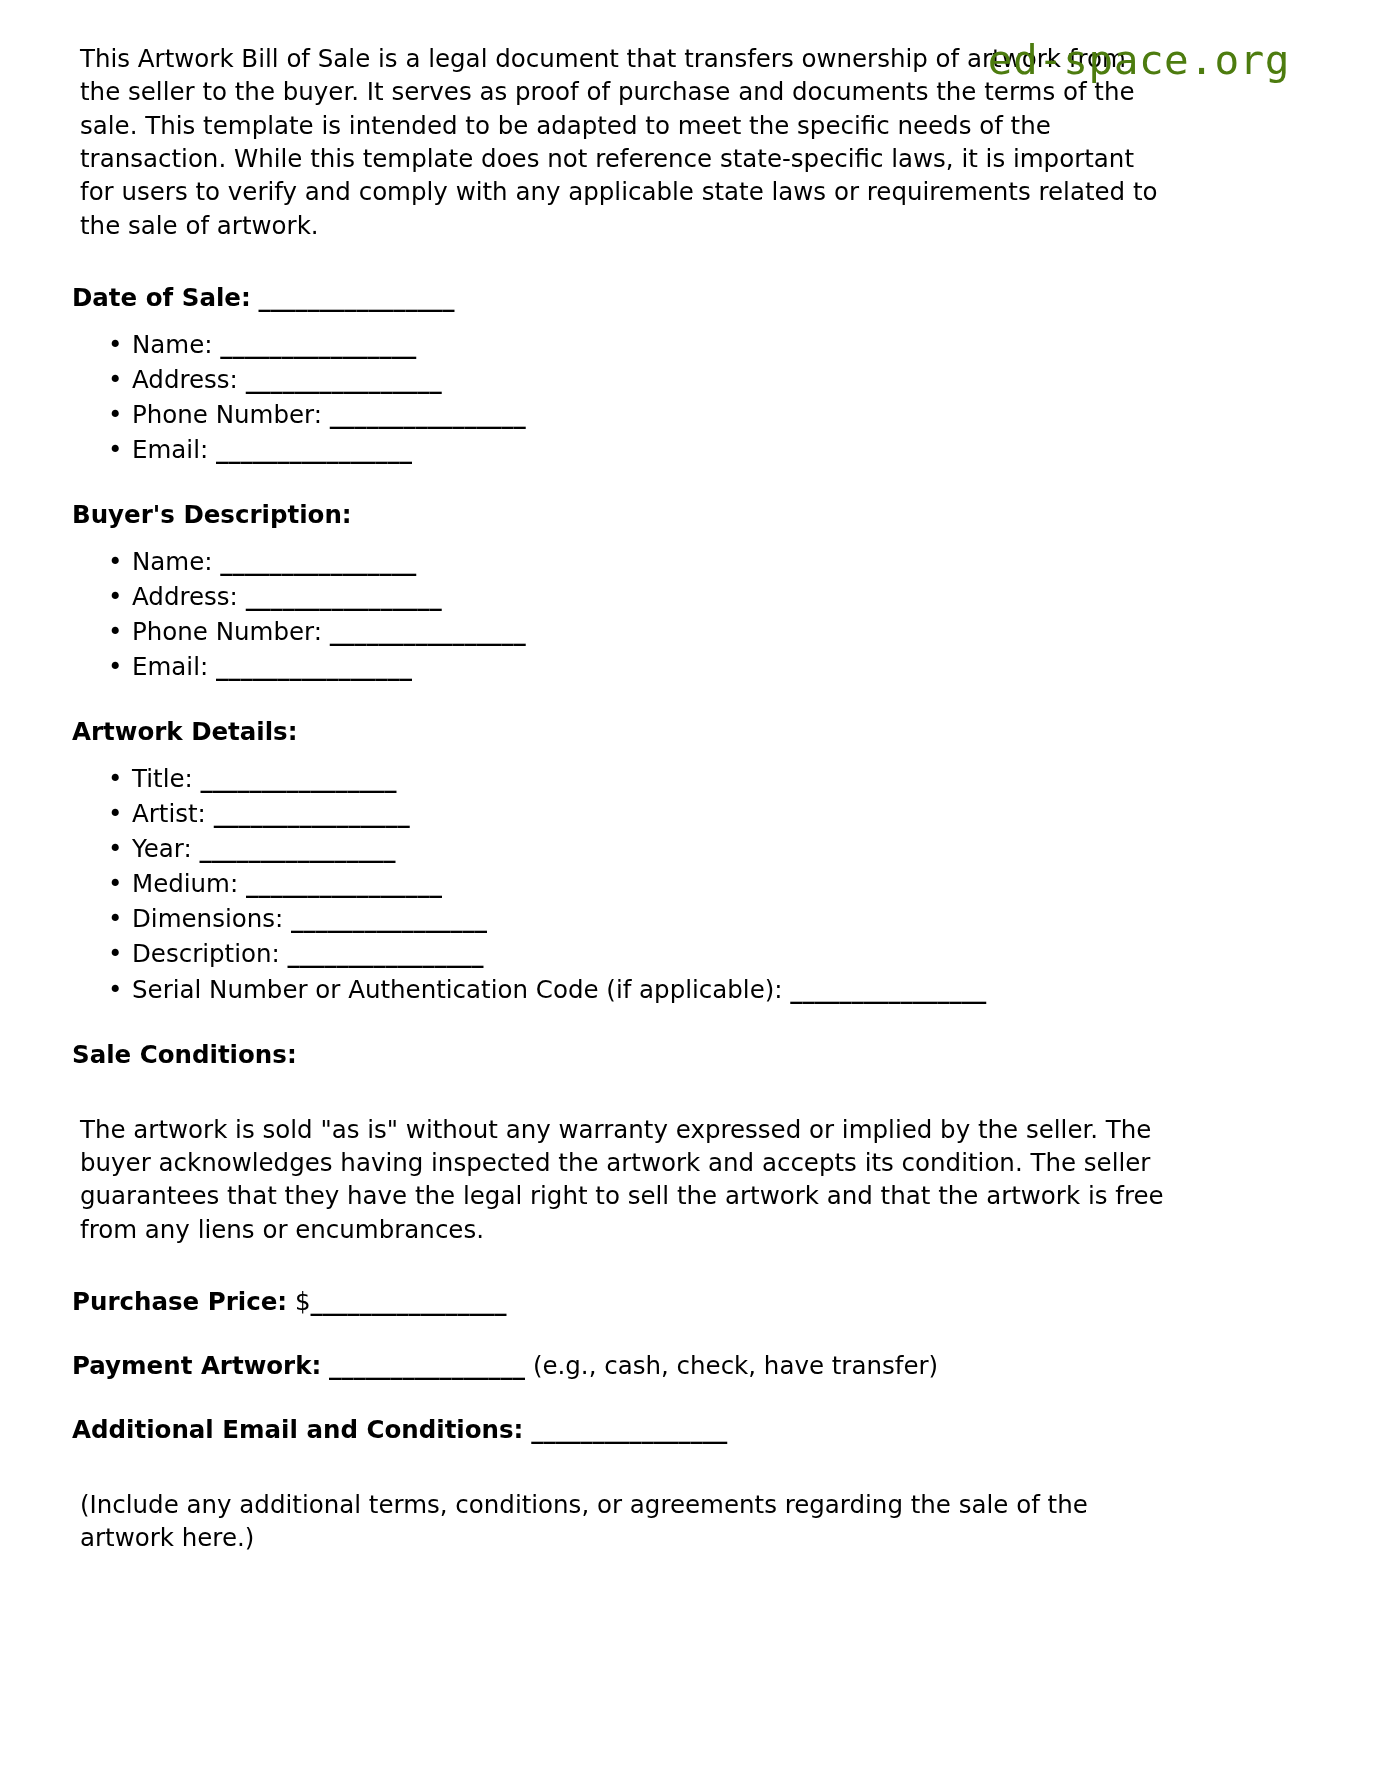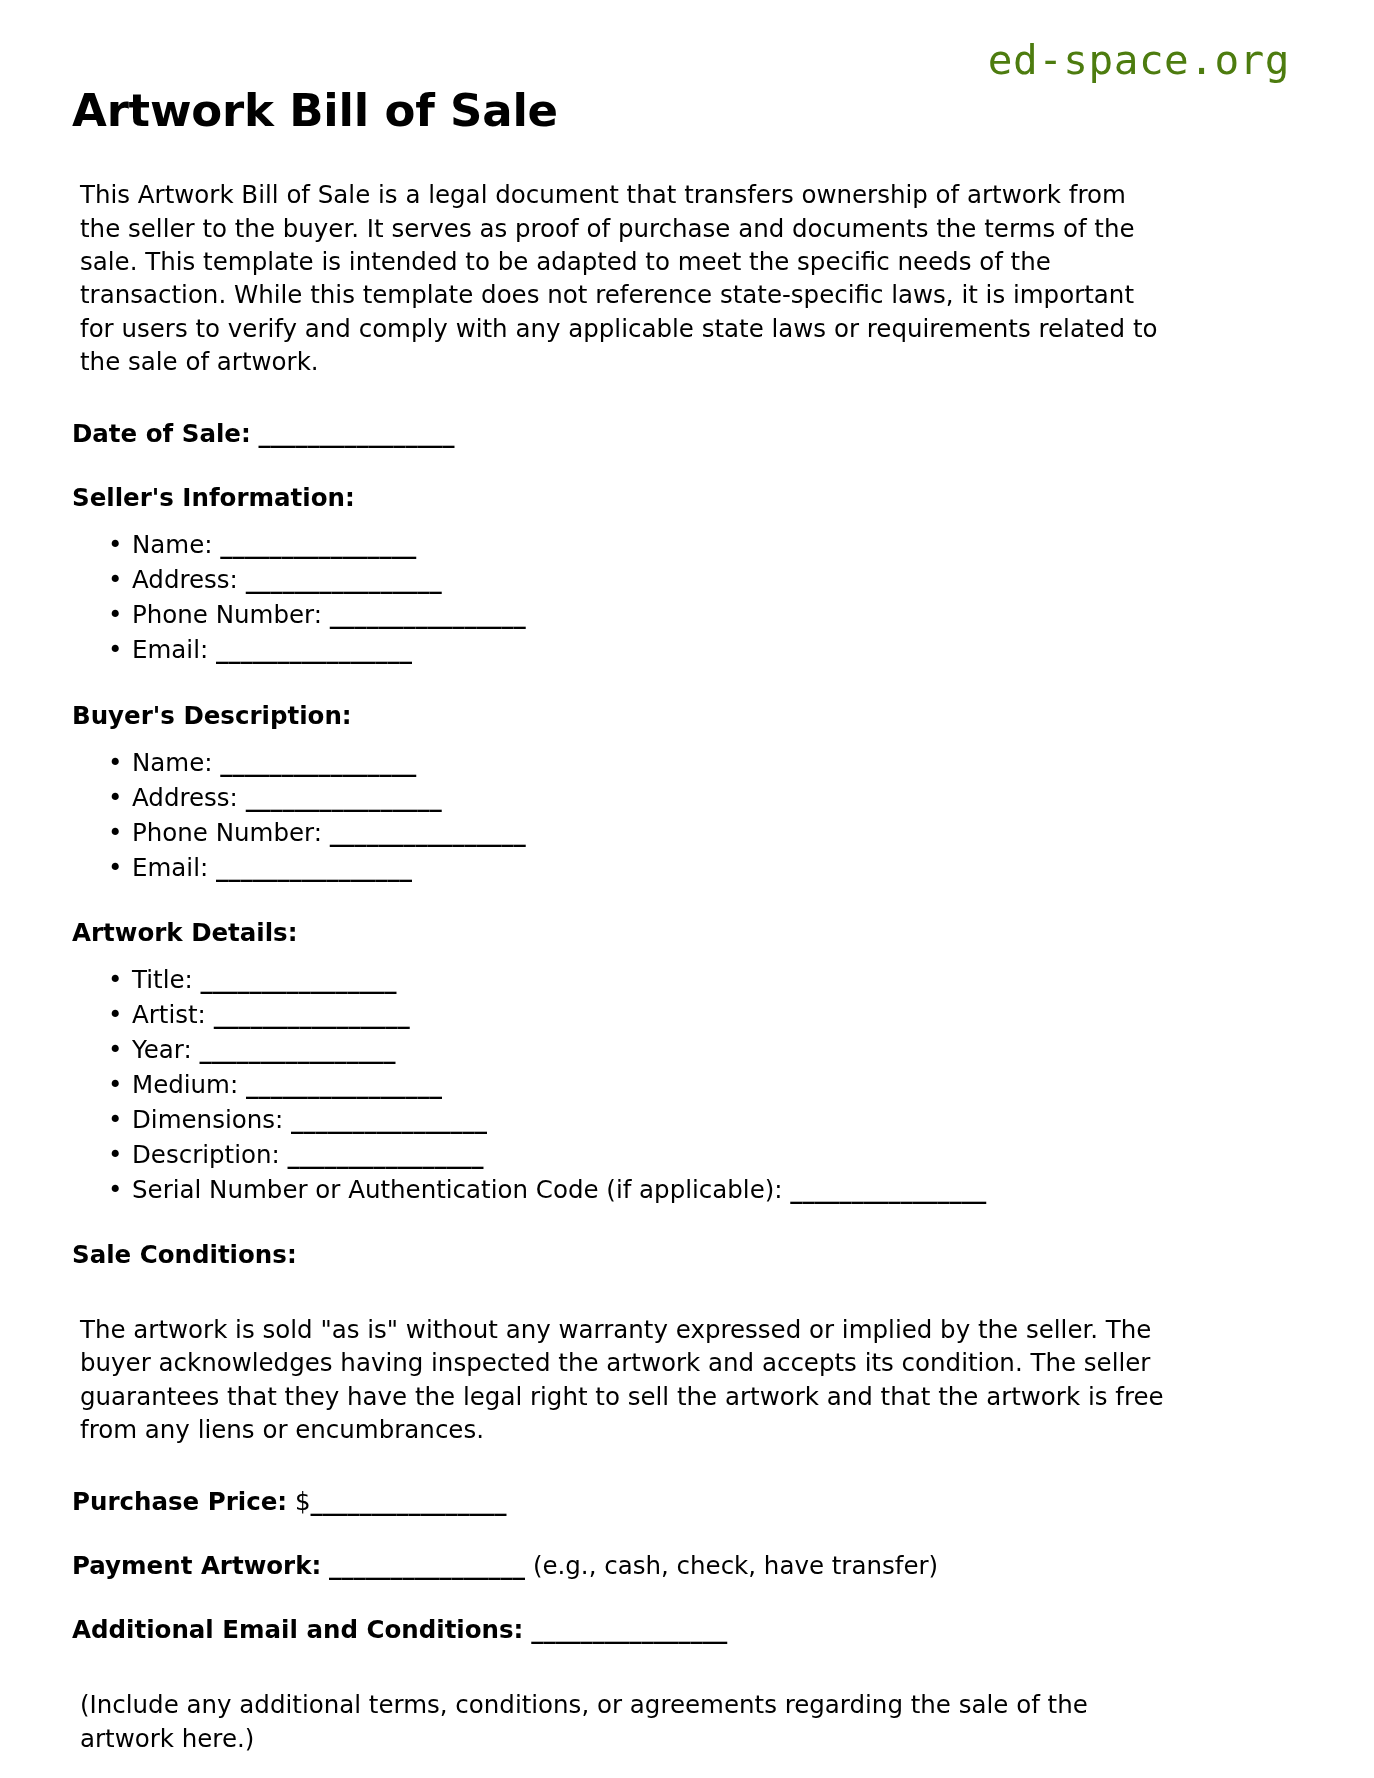--- a/index.html
+++ b/index.html
@@ -95,27 +95,25 @@
     line-height: 1.43;
   }
 </style>
 </head>
 <body>
 
 <div class="page">
 
   <div class="watermark">ed-space.org</div>
 
-  <h1 class="doc-title">Artwork Bill of Sale</h1>
 
   <p class="body-text">This Artwork Bill of Sale is a legal document that transfers ownership of artwork from the seller to the buyer. It serves as proof of purchase and documents the terms of the sale. This template is intended to be adapted to meet the specific needs of the transaction. While this template does not reference state-specific laws, it is important for users to verify and comply with any applicable state laws or requirements related to the sale of artwork.</p>
 
   <p class="field-line"><span class="label">Date of Sale:</span> <span class="blank">________________</span></p>
 
-  <h2 class="section-head">Seller's Information:</h2>
 
   <ul class="field-list">
     <li><span class="bullet">•</span><span>Name:</span> <span class="blank">________________</span></li>
     <li><span class="bullet">•</span><span>Address:</span> <span class="blank">________________</span></li>
     <li><span class="bullet">•</span><span>Phone Number:</span> <span class="blank">________________</span></li>
     <li><span class="bullet">•</span><span>Email:</span> <span class="blank">________________</span></li>
   </ul>
 
   <h2 class="section-head">Buyer's Description:</h2>
 

